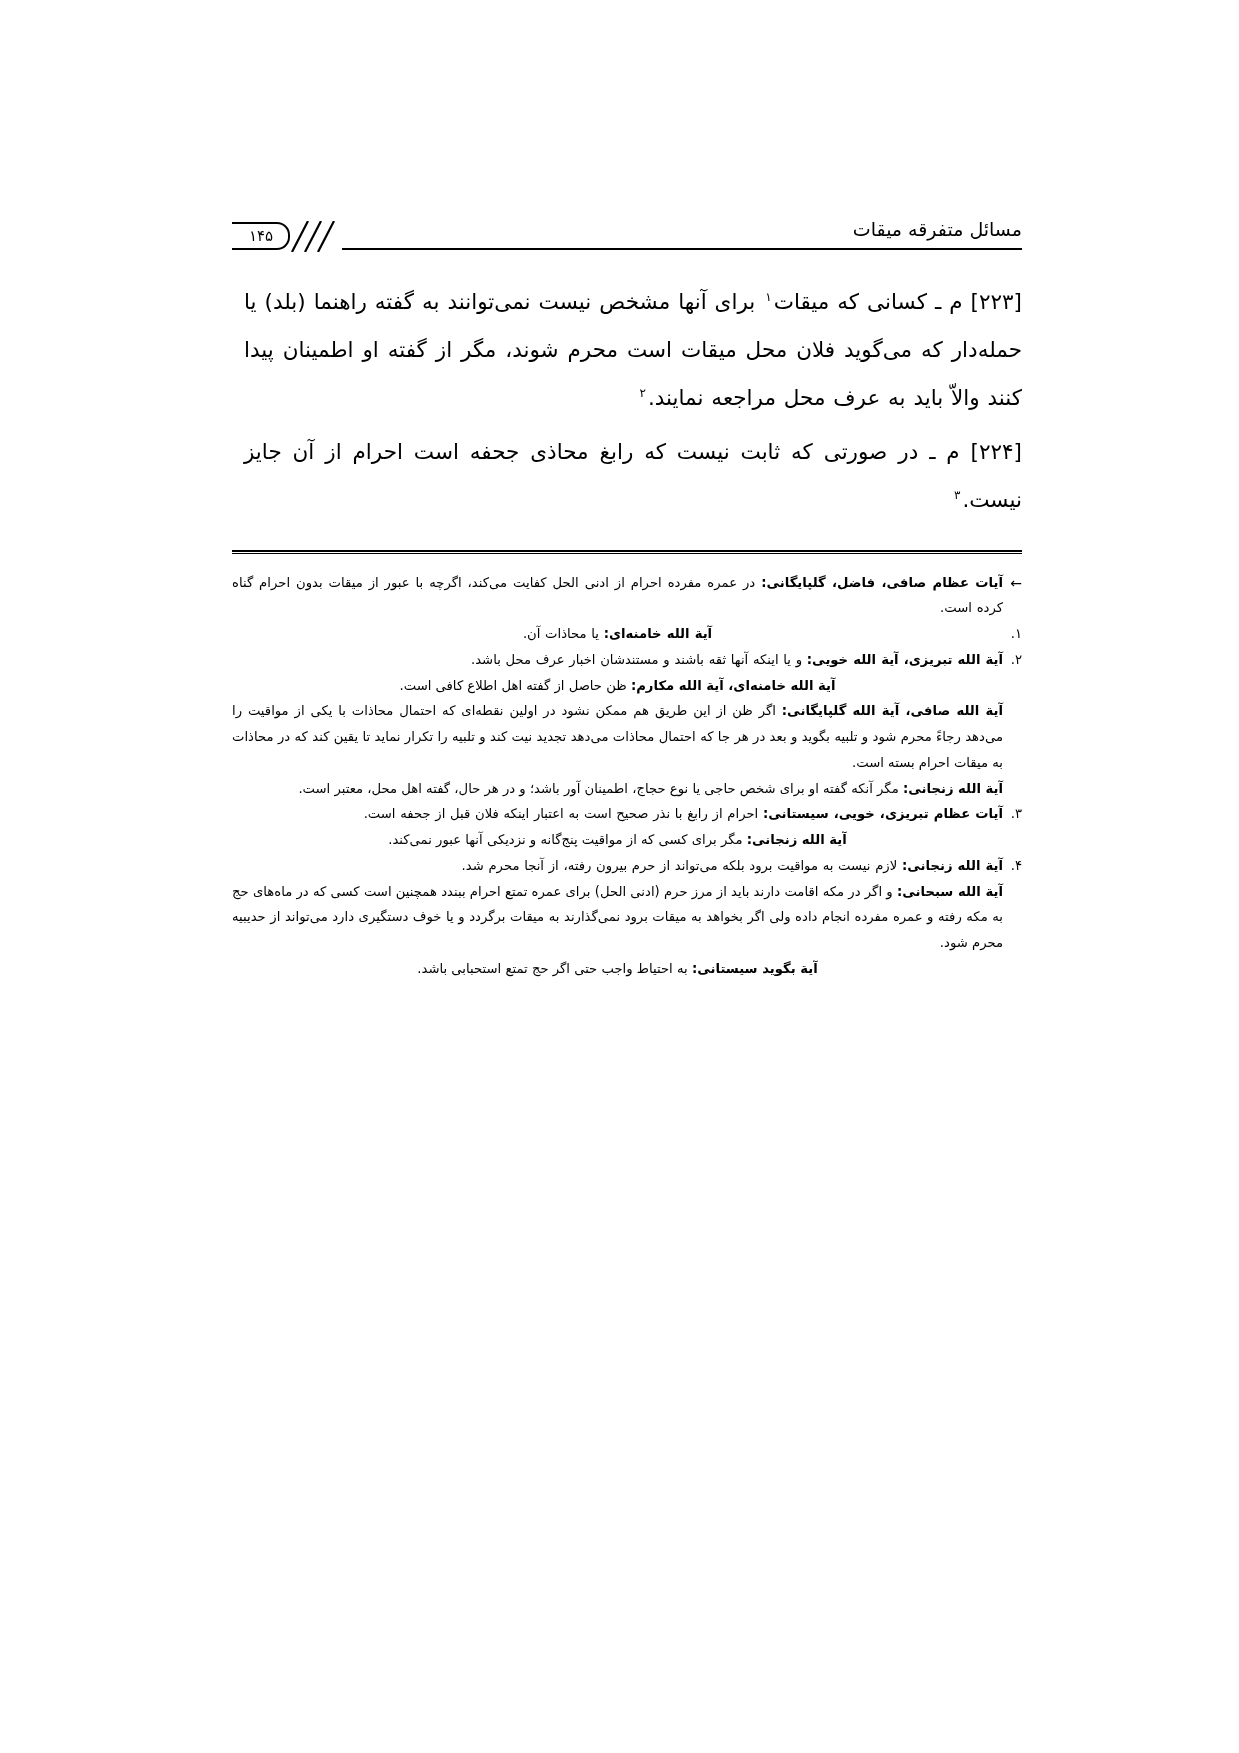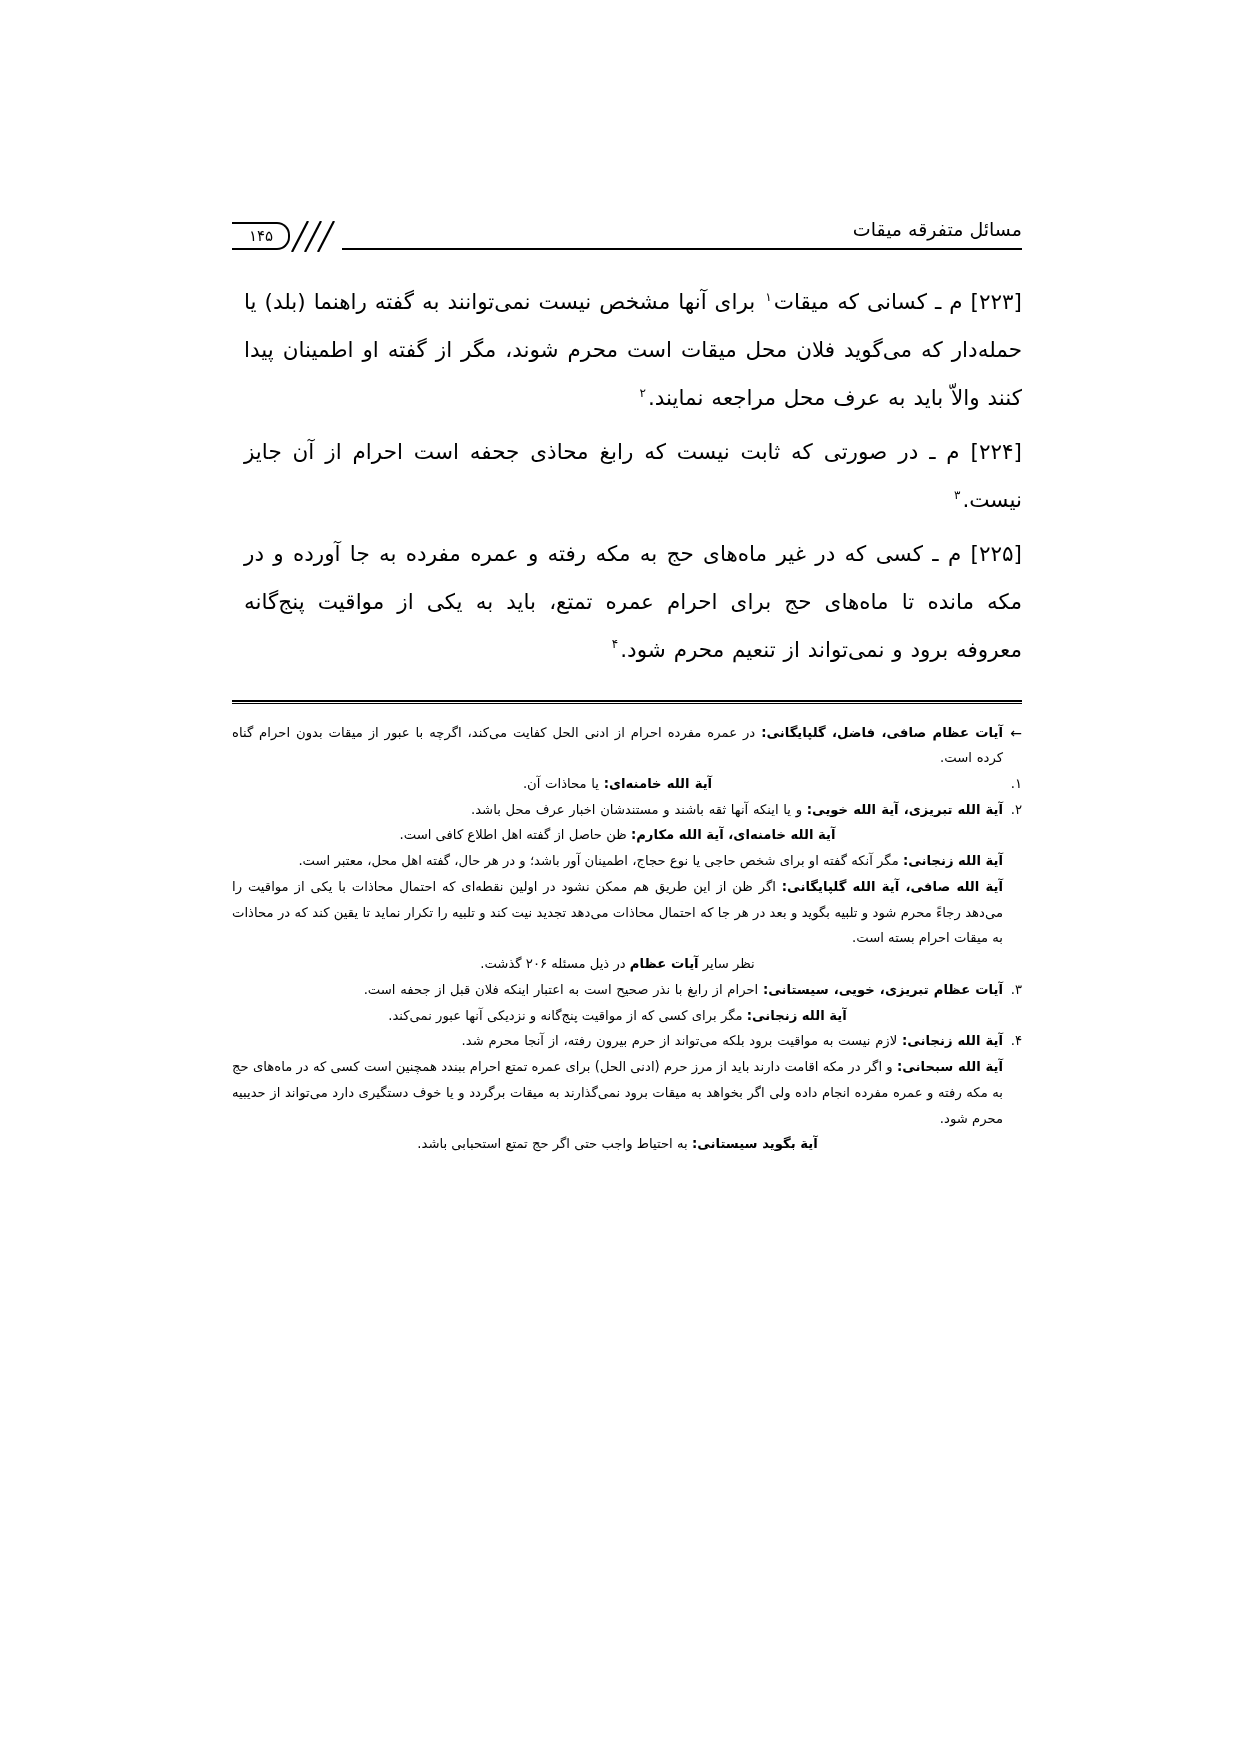--- a/index.html
+++ b/index.html
@@ -206,25 +206,20 @@
         <span>کسانی که میقات</span><sup class="fn">۱</sup>
         <span>برای آنها مشخص نیست نمی‌توانند به گفته راهنما (بلد) یا حمله‌دار که می‌گوید فلان محل میقات است محرم شوند، مگر از گفته او اطمینان پیدا کنند والاّ باید به عرف محل مراجعه نمایند.</span><sup class="fn">۲</sup>
       </p>
 
       <p class="masale">
         <span class="mnum">[۲۲۴] م</span>
         <span>ـ</span>
         <span>در صورتی که ثابت نیست که رابغ محاذی جحفه است احرام از آن جایز نیست.</span><sup class="fn">۳</sup>
       </p>
 
-      <p class="masale">
-        <span class="mnum">[۲۲۵] م</span>
-        <span>ـ</span>
-        <span>کسی که در غیر ماه‌های حج به مکه رفته و عمره مفرده به جا آورده و در مکه مانده تا ماه‌های حج برای احرام عمره تمتع، باید به یکی از مواقیت پنج‌گانه معروفه برود و نمی‌تواند از تنعیم محرم شود.</span><sup class="fn">۴</sup>
-      </p>
 
     </div>
 
     <div class="fn-sep"></div>
 
     <div class="footnotes">
 
       <div class="fn-item">
         <div class="fn-marker arrow">←</div>
         <div class="fn-body">
@@ -242,27 +237,24 @@
       <div class="fn-item">
         <div class="fn-marker">۲.</div>
         <div class="fn-body">
           <b class="auth">آیة الله تبریزی، آیة الله خویی:</b><span> و یا اینکه آنها ثقه باشند و مستندشان اخبار عرف محل باشد.</span>
         </div>
       </div>
       <div class="fn-sub center-last">
         <b class="auth">آیة الله خامنه‌ای، آیة الله مکارم:</b><span> ظن حاصل از گفته اهل اطلاع کافی است.</span>
       </div>
       <div class="fn-sub">
+        <b class="auth">آیة الله صافی، آیة الله گلپایگانی:</b><span> اگر ظن از این طریق هم ممکن نشود در اولین نقطه‌ای که احتمال محاذات با یکی از مواقیت را می‌دهد رجاءً محرم شود و تلبیه بگوید و بعد در هر جا که احتمال محاذات می‌دهد تجدید نیت کند و تلبیه را تکرار نماید تا یقین کند که در محاذات به میقات احرام بسته است.</span>
+      </div>
+      <div class="fn-sub">
         <b class="auth">آیة الله زنجانی:</b><span> مگر آنکه گفته او برای شخص حاجی یا نوع حجاج، اطمینان آور باشد؛ و در هر حال، گفته اهل محل، معتبر است.</span>
-      </div>
-      <div class="fn-sub">
-        <b class="auth">آیة الله صافی، آیة الله گلپایگانی:</b><span> اگر ظن از این طریق هم ممکن نشود در اولین نقطه‌ای که احتمال محاذات با یکی از مواقیت را می‌دهد رجاءً محرم شود و تلبیه بگوید و بعد در هر جا که احتمال محاذات می‌دهد تجدید نیت کند و تلبیه را تکرار نماید تا یقین کند که در محاذات به میقات احرام بسته است.</span>
-      </div>
-      <div class="fn-sub center-last">
-        <span>نظر سایر </span><b class="auth">آیات عظام</b><span> در ذیل مسئله ۲۰۶ گذشت.</span>
       </div>
 
       <div class="fn-item">
         <div class="fn-marker">۳.</div>
         <div class="fn-body">
           <b class="auth">آیات عظام تبریزی، خویی، سیستانی:</b><span> احرام از رابغ با نذر صحیح است به اعتبار اینکه فلان قبل از جحفه است.</span>
         </div>
       </div>
       <div class="fn-sub center-last">
         <b class="auth">آیة الله زنجانی:</b><span> مگر برای کسی که از مواقیت پنج‌گانه و نزدیکی آنها عبور نمی‌کند.</span>

